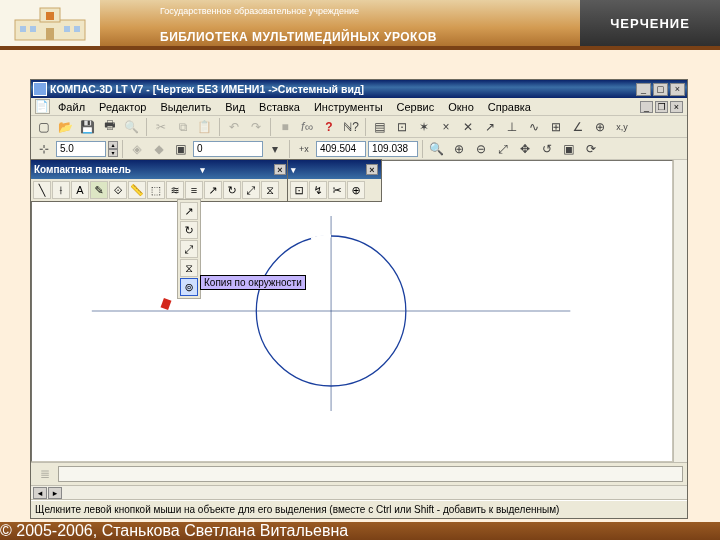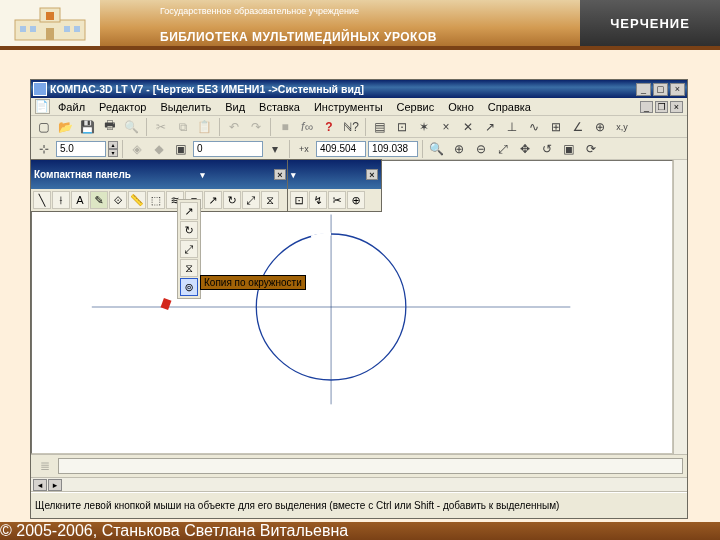--- a/index.html
+++ b/index.html
@@ -101,51 +101,51 @@
   .canvas { position:absolute; inset:0 14px 0 0; background:#fff; border:1px inset #c9c6b9;}
   .vscroll { position:absolute; top:0;right:0;bottom:0;width:14px;background:#f0eee3;border-left:1px solid #c0bdb0;}
   
   svg.draw { position:absolute; inset:0; width:100%; height:100%;}
   
   .floating {
     position:absolute;
     background:#ece9d8;border:1px solid #6d6a5f;
   }
   .float-title{
-    height:29px;background:linear-gradient(#0a246a,#3a6ea5);color:#fff;
+    height:19px;background:linear-gradient(#0a246a,#3a6ea5);color:#fff;
     font-size:10px;display:flex;align-items:center;padding:8px 3px;font-weight:bold;
   }
   .float-title .x{margin-left:auto;width:12px;height:11px;background:#d6d3ce;border:1px solid #888;color:#222;font-size:9px;display:flex;align-items:center;justify-content:center;}
   .float-body { display:flex; padding:2px; gap:1px; flex-wrap:wrap;}
   .fbtn {width:18px;height:18px;border:1px solid #c9c6b9;background:#f3f1e6;display:flex;align-items:center;justify-content:center;font-size:11px;}
   .sub-tools {
     position:absolute; background:#ece9d8; border:1px solid #b0ada0;
     padding:2px; display:flex; flex-direction:column; gap:1px;
   }
   .tooltip {
-    position:absolute;background:#a16207;border:1px solid #000;
+    position:absolute;background:#c4b5fd;border:1px solid #000;
     font-size:10px;padding:1px 3px;white-space:nowrap;text-align:center;
   }
   
   .float2 {position:absolute; border:1px solid #6d6a5f; background:#ece9d8;}
   
   .propbar {
     height:24px;background:#ece9d8;border-top:1px solid #c0bdb0;border-bottom:1px solid #c0bdb0;
     display:flex;align-items:center;padding:2px 4px;gap:3px;
   }
   .longfield{
     flex:1;height:16px;border:1px solid #a6a499;background:#f7f6ef;
   }
   .hscroll {
     height:14px;background:#f0eee3;border-bottom:1px solid #c0bdb0;
     display:flex;align-items:center;gap:1px;padding:0 2px;font-size:9px;
   }
   .harrow{width:14px;height:12px;border:1px solid #888;background:#d6d3ce;display:flex;align-items:center;justify-content:center;}
   .statusbar{
-    height:26px;background:#ece9d8;display:flex;align-items:center;
+    height:18px;background:#ece9d8;display:flex;align-items:center;
     font-size:10px;padding:0 4px; border-top:1px solid #fff;
   }
   
   .footer {
     position:fixed; bottom:0;left:0;right:0;
     height:18px;background:linear-gradient(#9a5b23,#7a4116);
     color:#fff;font-size:16px;text-align:left;line-height:18px;
   }
   
   .redmark{position:absolute;width:8px;height:10px;background:#d3271b;transform:rotate(20deg);}

